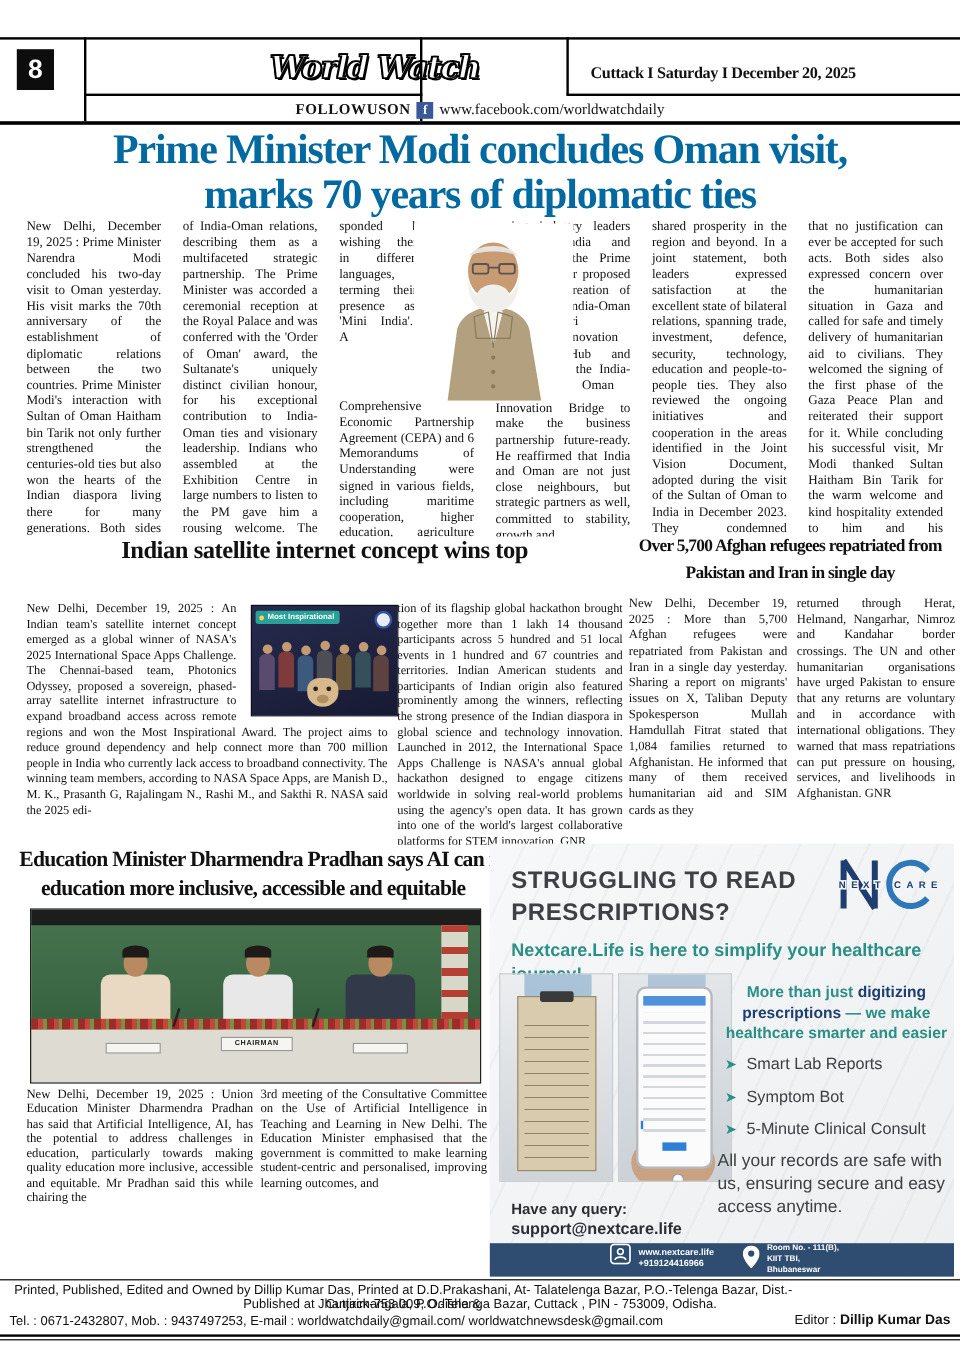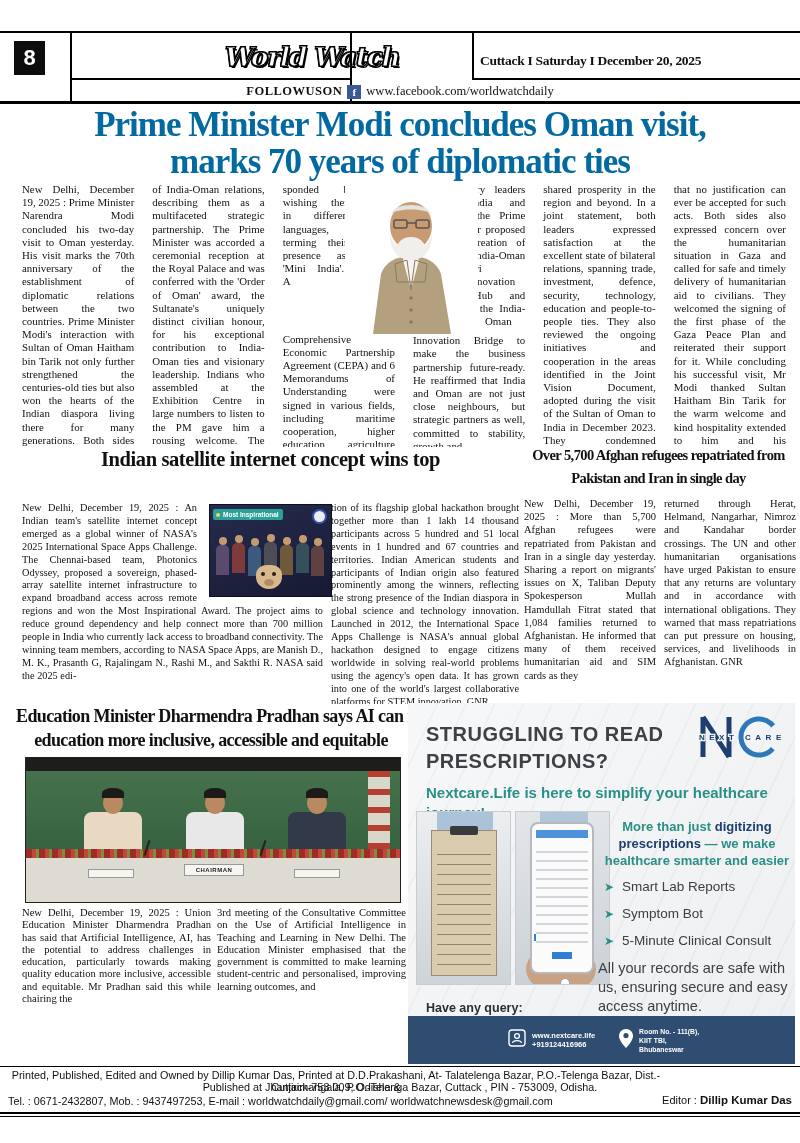--- a/index.html
+++ b/index.html
@@ -15,21 +15,21 @@
              display:flex; align-items:center; justify-content:center; }
   .vl1 { left:70px; top:31px; width:2px; height:70px; }
   .vl2 { left:350px; top:31px; width:2px; height:70px; }
   .vl3 { left:472px; top:31px; width:2px; height:48px; }
   .masthead { left:225px; top:42px; width:130px; text-align:center;
               font-family:"DejaVu Serif",serif; font-style:italic; font-weight:bold; font-size:26px;
               color:#fff; letter-spacing:-1px; -webkit-text-stroke:1.2px #000;
               text-shadow:1.5px 1.5px 0 #000, -1px -1px 0 #000, 1px -1px 0 #000, -1px 1px 0 #000;
               white-space:nowrap; }
   .mast-ul { left:70px; top:78px; width:282px; height:2px; }
-  .dateline { left:472px; top:53px; width:328px; text-align:left; padding-left:8px;
+  .dateline { left:472px; top:53px; width:328px; text-align:left; padding-left:20px;
               font-weight:bold; font-size:13.5px; letter-spacing:-0.3px; white-space:nowrap; }
   .date-ul { left:472px; top:78px; width:328px; height:2px; }
   .followbar { left:0; top:84px; width:800px; display:flex; justify-content:center; align-items:center;
                gap:5px; font-size:12.5px; }
   .follow-lbl { font-weight:bold; letter-spacing:0.5px; }
   .fbicon { width:14px; height:14px; background:#3b5998; color:#fff; font-weight:bold;
             font-size:11px; display:inline-flex; align-items:flex-end; justify-content:center; line-height:13px; }
   .thick-rule { left:0; top:101px; width:800px; height:3px; }
 
   
@@ -125,22 +125,22 @@
   .ad-right { position:absolute; left:194px; top:115px; width:190px; text-align:center;
               font-size:13px; line-height:17px; font-weight:bold; }
   .teal { color:#2a8f86; } .navy { color:#1d3e6e; }
   .ad-bullets { position:absolute; left:196px; top:176px; }
   .ad-bullet { display:flex; align-items:center; gap:8px; margin-bottom:12px;
                font-size:13.5px; color:#3c4043; }
   .arrow { color:#2a8f86; font-size:12px; font-family:"DejaVu Sans",sans-serif; }
   .ad-assure { position:absolute; left:190px; top:256px; width:194px; font-size:14.5px; line-height:19px; color:#3c4043; }
   .ad-query-l { position:absolute; left:18px; top:298px; font-size:12.5px; font-weight:bold; color:#2b2f33; }
   .ad-query-e { position:absolute; left:18px; top:313px; font-size:13.5px; font-weight:bold; color:#2b2f33; }
-  .ad-bar { position:absolute; left:0; bottom:0; width:100%; height:48px; background:#2e4d70;
-            display:flex; align-items:center; gap:24px; padding-left:100px; }
+  .ad-bar { position:absolute; left:0; bottom:0; width:100%; height:28px; background:#2e4d70;
+            display:flex; align-items:flex-start; gap:24px; padding-left:100px; }
   .bar-item { display:flex; align-items:center; gap:6px; color:#fff; }
   .bar-text { font-size:7.5px; line-height:9px; font-weight:bold; }
   .bar-icon { flex:0 0 auto; }
 
   
   .foot-rule { left:0; top:1066px; width:800px; height:1px; }
   .f1 { left:0; top:1069px; width:672px; text-align:center; font-family:"Liberation Sans",sans-serif; font-size:10.8px; }
   .f2 { left:0; top:1081px; width:800px; text-align:center; font-family:"Liberation Sans",sans-serif; font-size:10.8px; }
   .f3 { left:8px; top:1095px; font-family:"Liberation Sans",sans-serif; font-size:10.8px; }
   .fed { right:8px; top:1094px; font-family:"Liberation Sans",sans-serif; font-size:11px; position:absolute; }

